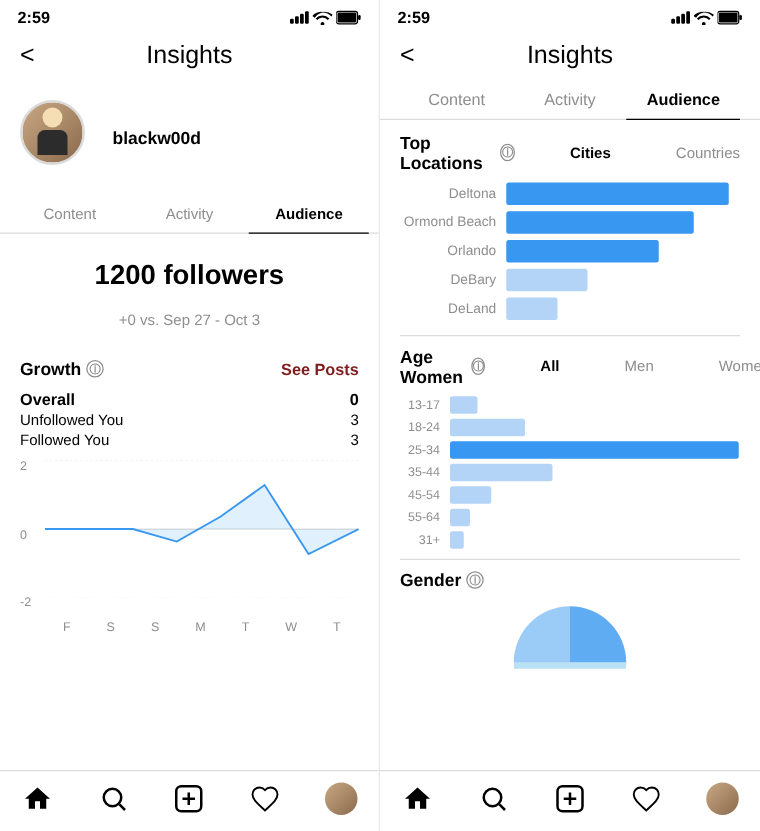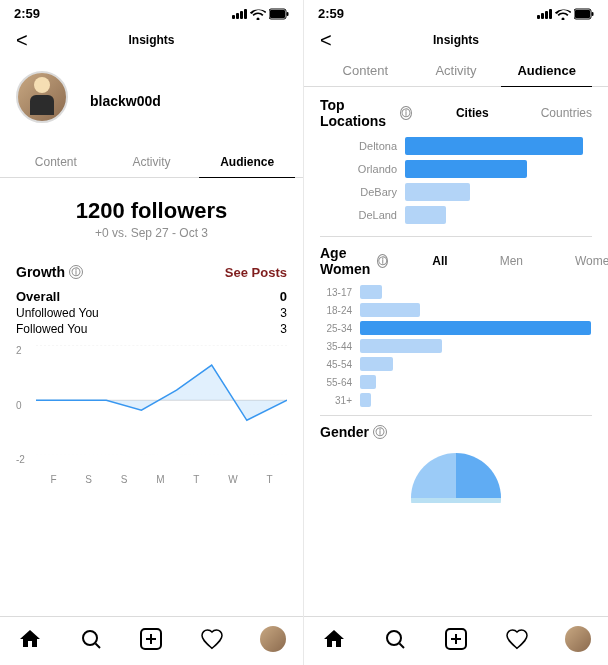--- a/index.html
+++ b/index.html
@@ -56,22 +56,22 @@
       position: relative;
     }
     .back-arrow {
       position: absolute;
       left: 16px;
       font-size: 20px;
       color: #000;
       cursor: pointer;
     }
     .page-title {
-      font-size: 12px;
-      font-weight: 700;
+      font-size: 20px;
+      font-weight: 400;
     }
 
     
     .tabs {
       display: flex;
       border-bottom: 1px solid #dbdbdb;
       padding: 0 16px;
     }
     .tab {
       flex: 1;
@@ -160,21 +160,21 @@
       background: #000;
     }
 
     .followers-section {
       text-align: center;
       padding: 20px 16px 12px;
     }
     .followers-date {
       font-size: 12px;
       color: #8e8e8e;
-      margin-top: 2px;
+      margin-top: 16px;
     }
 
     
     .growth-section {
       padding: 12px 16px;
       flex: 1;
     }
     .growth-header {
       display: flex;
       justify-content: space-between;
@@ -564,20 +564,26 @@
     </div>
 
     <div class="bar-chart">
       <div class="bar-row">
         <span class="bar-label">Deltona</span>
         <div class="bar-track">
           <div class="bar-fill" style="width:95%"></div>
         </div>
       </div>
       <div class="bar-row">
+        <span class="bar-label">Ormond Beach</span>
+        <div class="bar-track">
+          <div class="bar-fill" style="width:80%"></div>
+        </div>
+      </div>
+      <div class="bar-row">
         <span class="bar-label">Orlando</span>
         <div class="bar-track">
           <div class="bar-fill" style="width:65%"></div>
         </div>
       </div>
       <div class="bar-row">
         <span class="bar-label">DeBary</span>
         <div class="bar-track">
           <div class="bar-fill light" style="width:35%"></div>
         </div>

